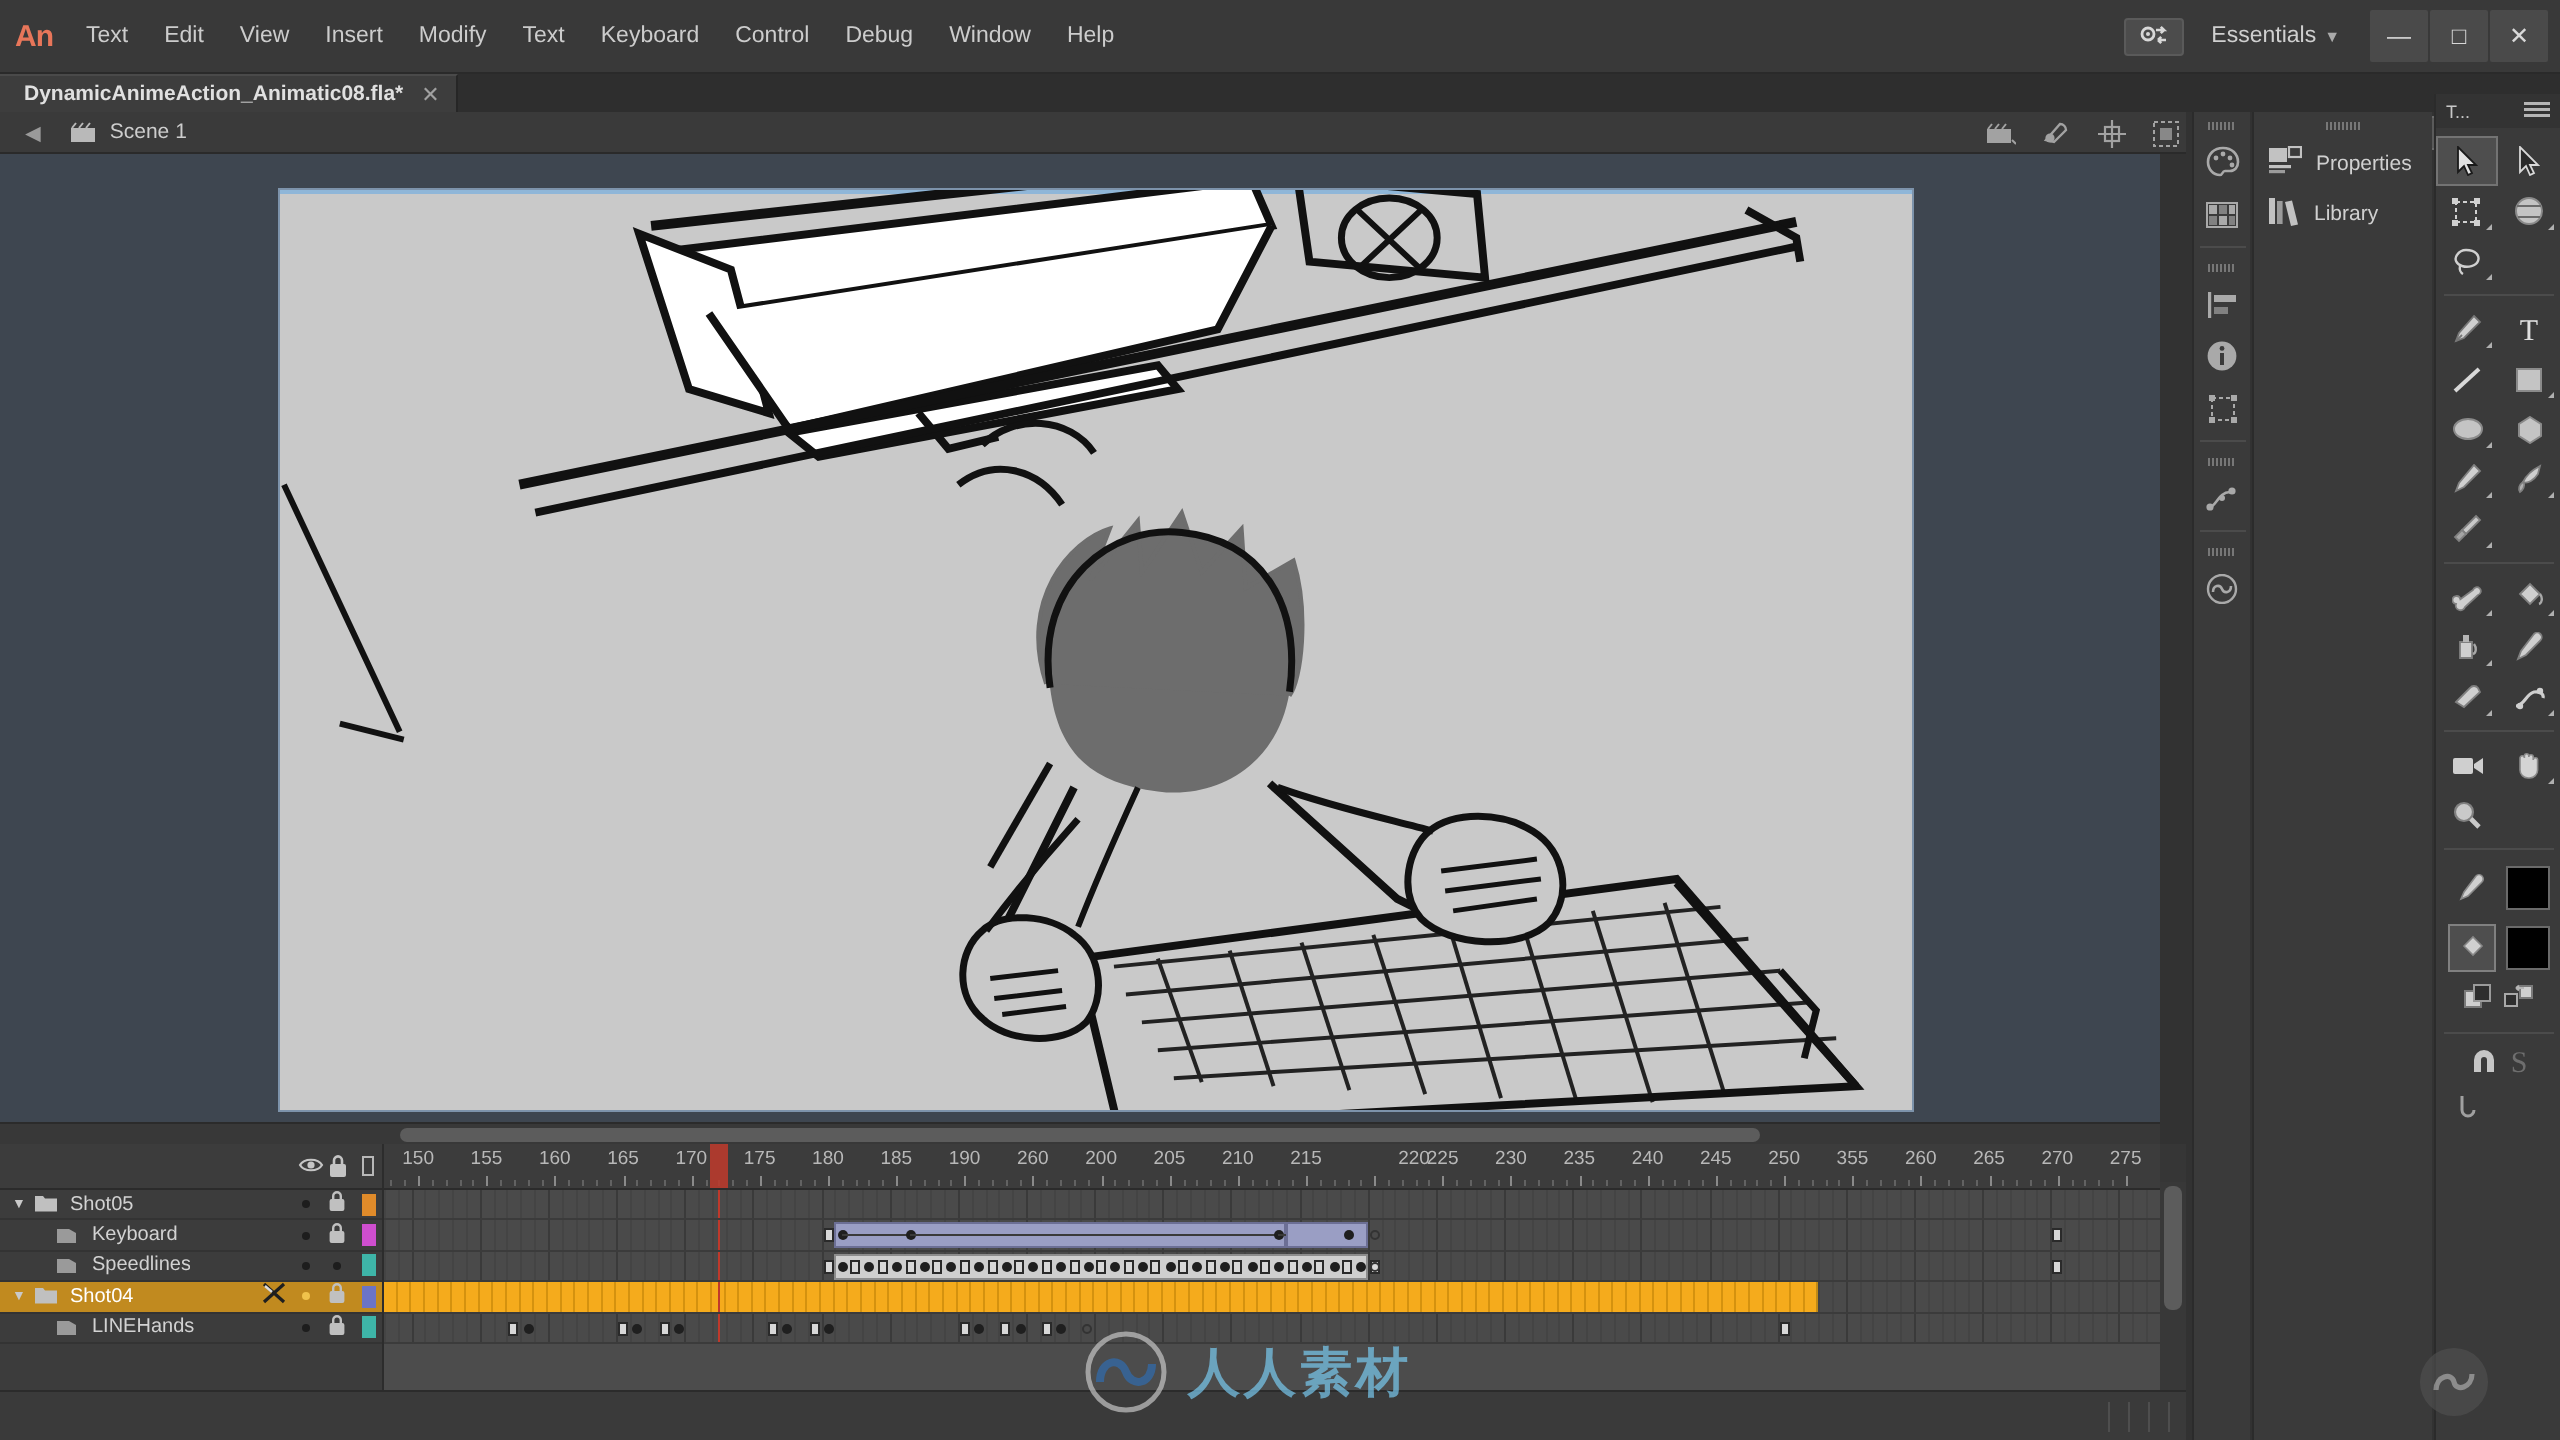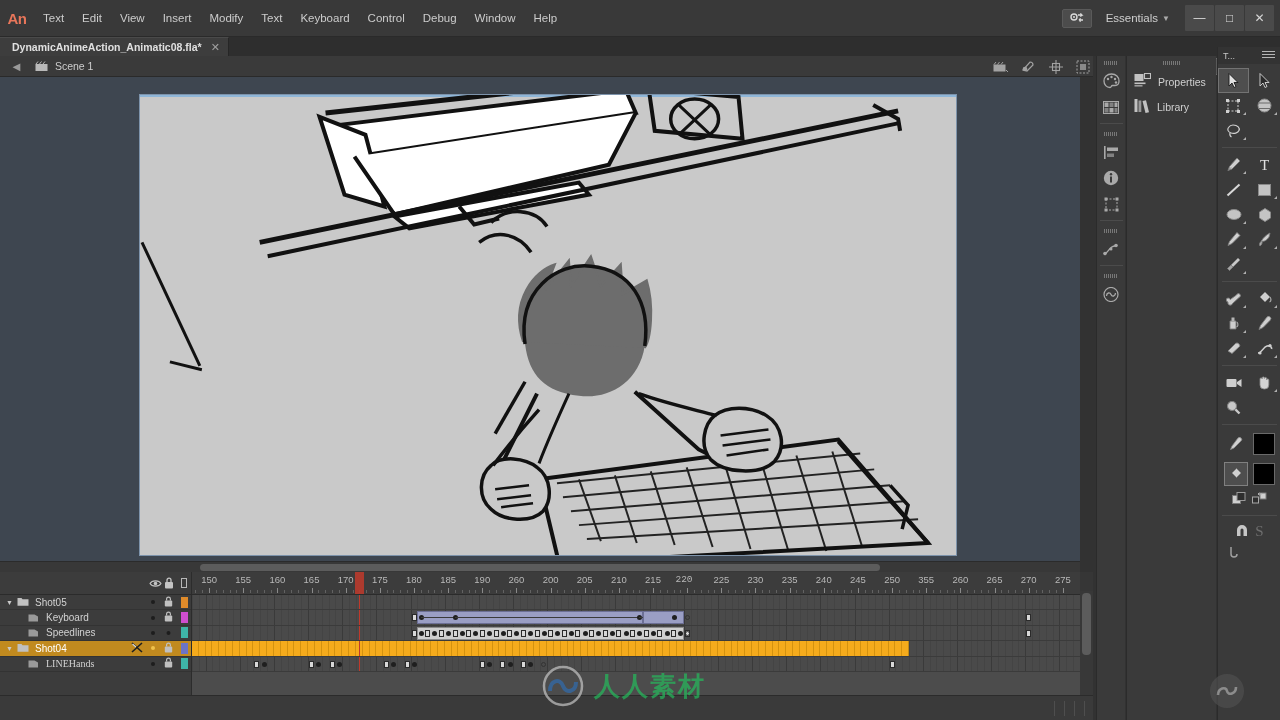--- a/index.html
+++ b/index.html
@@ -222,21 +222,21 @@
   .swatchrow { display:flex; align-items:center; justify-content:center; gap:5px; padding:3px 0; }
   .swatch { width:22px; height:22px; background:#000; border:1px solid #6a6a6a; }
   .swbox { width:24px; height:24px; display:flex; align-items:center; justify-content:center; }
   .swbox.sel { background:#4e4e4e; border:1px solid #808080; }
 
   
   .wm {
     position:absolute; left:540px; top:662px; width:250px; height:48px;
     display:flex; align-items:center; gap:8px; opacity:.65; pointer-events:none; z-index:20;
   }
-  .wm-text { font-size:26px; color:#22c55e; font-weight:bold; letter-spacing:2px; }
+  .wm-text { font-size:26px; color:#7dd3fc; font-weight:bold; letter-spacing:2px; }
   .cc-badge {
     position:absolute; right:36px; bottom:12px; width:34px; height:34px; border-radius:50%;
     background:#555; display:flex; align-items:center; justify-content:center; opacity:.55;
   }
 </style>
 </head>
 <body>
 
 <div class="app">
 
@@ -558,21 +558,21 @@
           <div class="tick-lbl" style="left: 153.675px;">170</div>
           <div class="tick-lbl" style="left: 187.825px;">175</div>
           <div class="tick-lbl" style="left: 221.975px;">180</div>
           <div class="tick-lbl" style="left: 256.125px;">185</div>
           <div class="tick-lbl" style="left: 290.275px;">190</div>
           <div class="tick-lbl" style="left: 324.425px;">260</div>
           <div class="tick-lbl" style="left: 358.575px;">200</div>
           <div class="tick-lbl" style="left: 392.725px;">205</div>
           <div class="tick-lbl" style="left: 426.875px;">210</div>
           <div class="tick-lbl" style="left: 461.025px;">215</div>
-          <div class="tick-lbl" style="left: 492px; font-family: Liberation Mono, monospace;">220</div>
+          <div class="tick-lbl" style="left: 515px;">220</div>
           <div class="tick-lbl" style="left: 529.325px;">225</div>
           <div class="tick-lbl" style="left: 563.475px;">230</div>
           <div class="tick-lbl" style="left: 597.625px;">235</div>
           <div class="tick-lbl" style="left: 631.775px;">240</div>
           <div class="tick-lbl" style="left: 665.925px;">245</div>
           <div class="tick-lbl" style="left: 700.075px;">250</div>
           <div class="tick-lbl" style="left: 734.225px;">355</div>
           <div class="tick-lbl" style="left: 768.375px;">260</div>
           <div class="tick-lbl" style="left: 802.525px;">265</div>
           <div class="tick-lbl" style="left: 836.675px;">270</div>
@@ -644,21 +644,21 @@
               </svg></span>
             <span class="l-color" style="background: rgb(107, 116, 198);"></span>
           </div>
           <div class="layer">
             <span class="ltri" style="margin-left: 11px;"></span>
             <span class="licon">
               <svg width="11" height="10" viewBox="0 0 11 10">
                 <path d="M0.5 1.5 h6 l3.5 2 v5 h-9.5 Z" fill="#9a9a9a"></path>
               </svg>
             </span>
-            <span class="lname" style="margin-left: 5px; font-family: Liberation Serif, serif;">LINEHands</span>
+            <span class="lname" style="margin-left: 5px;">LINEHands</span>
             <span class="l-dot"></span>
             <span class="l-lock"><svg width="9" height="11" viewBox="0 0 9 11">
                 <rect x="0.8" y="4.5" width="7.4" height="6" rx="1" fill="#c0c0c0"></rect>
                 <path d="M2.6 4.5 V3 a1.9 1.9 0 0 1 3.8 0 V4.5" fill="none" stroke="#c0c0c0" stroke-width="1.2"></path>
               </svg></span>
             <span class="l-color" style="background: rgb(62, 181, 168);"></span>
           </div>
         </div>
 
       <div class="frames" id="frames">

